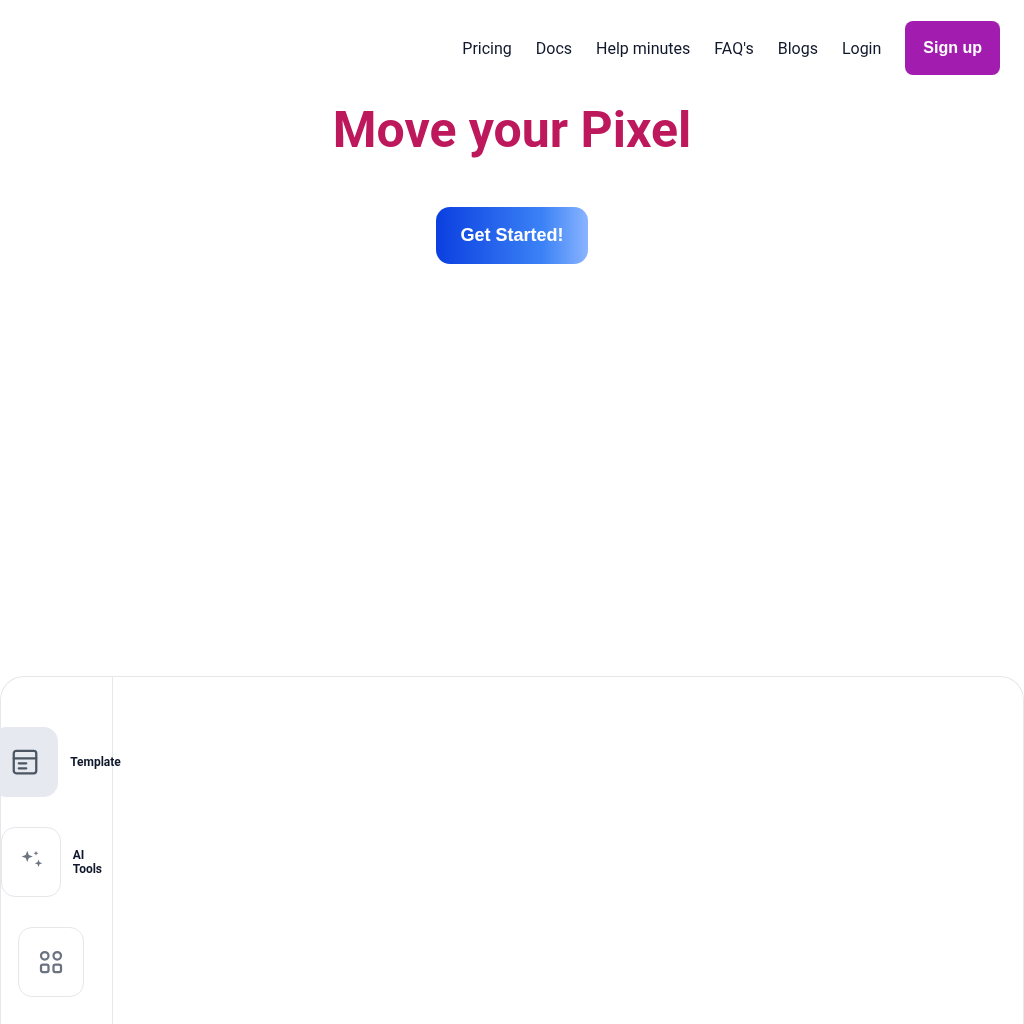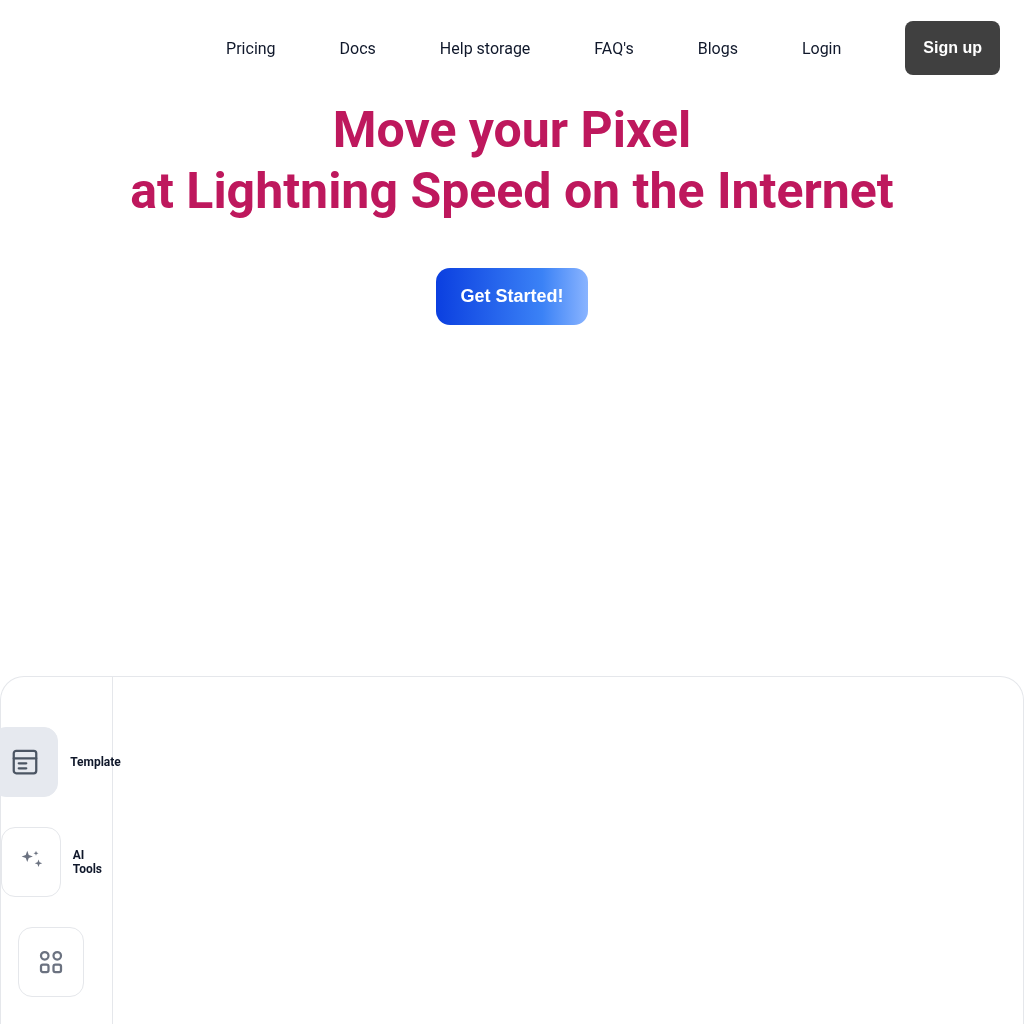--- a/index.html
+++ b/index.html
@@ -13,32 +13,32 @@
       width: 1024px;
       height: 1024px;
       overflow: hidden;
       color: #0f172a;
     }
     
     .topnav {
       display: flex;
       justify-content: flex-end;
       align-items: center;
-      gap: 64px;
+      gap: 24px;
       padding: 24px 24px 0 24px;
       height: 72px;
     }
     .nav-link {
       font-size: 16px;
       color: #0f172a;
       cursor: pointer;
       font-weight: 400;
     }
     .signup-btn {
-      background: #404040;
+      background: #a21caf;
       color: #ffffff;
       font-weight: 600;
       font-size: 16px;
       padding: 18px 18px;
       border-radius: 8px;
       cursor: pointer;
       border: none;
     }
     
     .hero {
@@ -125,31 +125,30 @@
     svg {
       display: block;
     }
   </style>
 </head>
 <body>
 
 <nav class="topnav">
   <span class="nav-link">Pricing</span>
   <span class="nav-link">Docs</span>
-  <span class="nav-link">Help storage</span>
+  <span class="nav-link">Help minutes</span>
   <span class="nav-link">FAQ's</span>
   <span class="nav-link">Blogs</span>
   <span class="nav-link">Login</span>
   <button class="signup-btn">Sign up</button>
 </nav>
 
 <section class="hero">
   <h1>
     <span>Move your Pixel</span><br>
-    <span>at Lightning Speed on the Internet</span>
   </h1>
   <button class="cta-btn">Get Started!</button>
 </section>
 
 <div class="panel">
   <div class="sidebar">
 
     <div class="side-item">
       <div class="side-icon-box active">
         <svg width="30" height="30" viewBox="0 0 24 24" fill="none" stroke="#4b5563" stroke-width="1.8" stroke-linecap="round" stroke-linejoin="round">

